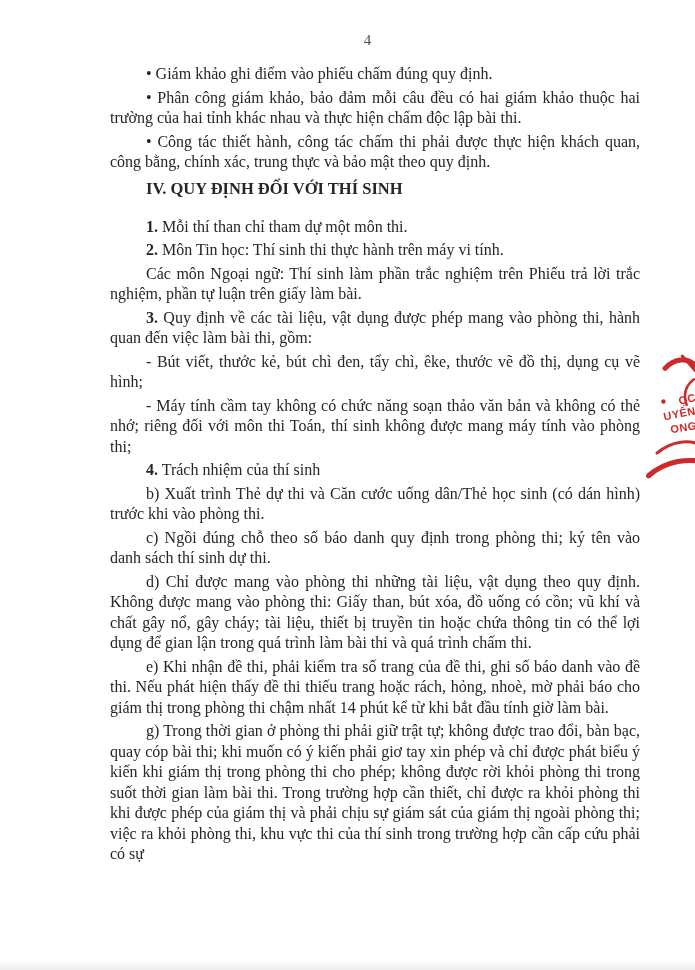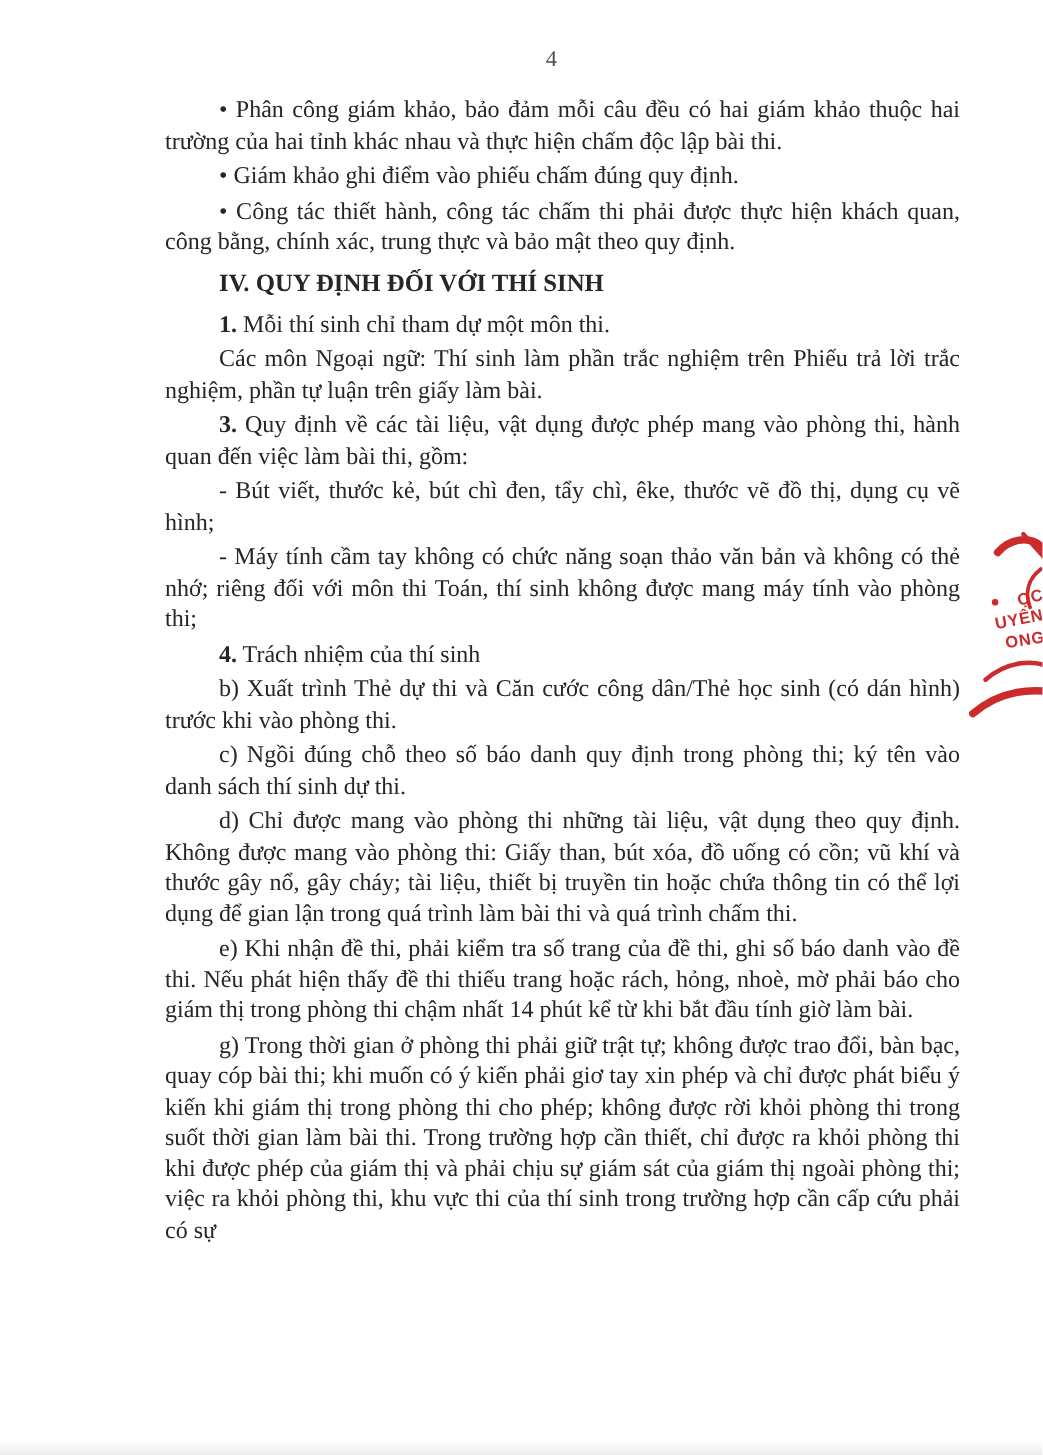--- a/index.html
+++ b/index.html
@@ -14,21 +14,21 @@
     position:absolute;top:32px;left:0;width:735px;text-align:center;
     font-size:15px;color:#4d4d4d;
   }
   .content{
     position:absolute;left:110px;top:64px;width:530px;
     font-size:16px;line-height:20.5px;text-align:justify;
   }
   .para{margin:0 0 3px 0;text-indent:36px;}
   .section-heading{
     font-size:16.5px;font-weight:bold;text-align:left;
-    margin:5px 0 8px 0;text-indent:36px;line-height:21px;
+    margin:5px 0 18px 0;text-indent:36px;line-height:21px;
   }
   .lead{font-weight:bold;}
   .stamp{
     position:absolute;top:354px;right:-8px;width:62px;height:140px;
     transform:rotate(-4deg);
   }
   .stamp svg{position:absolute;left:0;top:0;}
   .stamp-text{
     position:absolute;right:6px;display:block;text-align:right;
     font-family:"Liberation Sans","DejaVu Sans",sans-serif;
@@ -45,35 +45,36 @@
 </style>
 </head>
 <body>
 
 <div class="page">
 
   <div class="page-number">4</div>
 
   <div class="content">
 
+    <p class="para"><span>• Giám khảo ghi điểm vào phiếu chấm đúng quy định.</span></p>
     <p class="para"><span>• Phân công giám khảo, bảo đảm mỗi câu đều có hai giám khảo thuộc hai trường của hai tỉnh khác nhau và thực hiện chấm độc lập bài thi.</span></p>
-    <p class="para"><span>• Giám khảo ghi điểm vào phiếu chấm đúng quy định.</span></p>
     <p class="para"><span>• Công tác thiết hành, công tác chấm thi phải được thực hiện khách quan, công bằng, chính xác, trung thực và bảo mật theo quy định.</span></p>
 
     <h2 class="section-heading">IV. QUY ĐỊNH ĐỐI VỚI THÍ SINH</h2>
 
-    <p class="para"><b class="lead">1.</b><span> Mỗi thí sinh chỉ tham dự một môn thi.</span></p>
+    <p class="para"><b class="lead">1.</b><span> Mỗi thí than chỉ tham dự một môn thi.</span></p>
+    <p class="para"><b class="lead">2.</b><span> Môn Tin học: Thí sinh thi thực hành trên máy vi tính.</span></p>
     <p class="para"><span>Các môn Ngoại ngữ: Thí sinh làm phần trắc nghiệm trên Phiếu trả lời trắc nghiệm, phần tự luận trên giấy làm bài.</span></p>
     <p class="para"><b class="lead">3.</b><span> Quy định về các tài liệu, vật dụng được phép mang vào phòng thi, hành quan đến việc làm bài thi, gồm:</span></p>
     <p class="para"><span>- Bút viết, thước kẻ, bút chì đen, tẩy chì, êke, thước vẽ đồ thị, dụng cụ vẽ hình;</span></p>
     <p class="para"><span>- Máy tính cầm tay không có chức năng soạn thảo văn bản và không có thẻ nhớ; riêng đối với môn thi Toán, thí sinh không được mang máy tính vào phòng thi;</span></p>
     <p class="para"><b class="lead">4.</b><span> Trách nhiệm của thí sinh</span></p>
-    <p class="para"><span>b) Xuất trình Thẻ dự thi và Căn cước công dân/Thẻ học sinh (có dán hình) trước khi vào phòng thi.</span></p>
+    <p class="para"><span>b) Xuất trình Thẻ dự thi và Căn cước uống dân/Thẻ học sinh (có dán hình) trước khi vào phòng thi.</span></p>
     <p class="para"><span>c) Ngồi đúng chỗ theo số báo danh quy định trong phòng thi; ký tên vào danh sách thí sinh dự thi.</span></p>
-    <p class="para"><span>d) Chỉ được mang vào phòng thi những tài liệu, vật dụng theo quy định. Không được mang vào phòng thi: Giấy than, bút xóa, đồ uống có cồn; vũ khí và thước gây nổ, gây cháy; tài liệu, thiết bị truyền tin hoặc chứa thông tin có thể lợi dụng để gian lận trong quá trình làm bài thi và quá trình chấm thi.</span></p>
+    <p class="para"><span>d) Chỉ được mang vào phòng thi những tài liệu, vật dụng theo quy định. Không được mang vào phòng thi: Giấy than, bút xóa, đồ uống có cồn; vũ khí và chất gây nổ, gây cháy; tài liệu, thiết bị truyền tin hoặc chứa thông tin có thể lợi dụng để gian lận trong quá trình làm bài thi và quá trình chấm thi.</span></p>
     <p class="para"><span>e) Khi nhận đề thi, phải kiểm tra số trang của đề thi, ghi số báo danh vào đề thi. Nếu phát hiện thấy đề thi thiếu trang hoặc rách, hỏng, nhoè, mờ phải báo cho giám thị trong phòng thi chậm nhất 14 phút kể từ khi bắt đầu tính giờ làm bài.</span></p>
     <p class="para"><span>g) Trong thời gian ở phòng thi phải giữ trật tự; không được trao đổi, bàn bạc, quay cóp bài thi; khi muốn có ý kiến phải giơ tay xin phép và chỉ được phát biểu ý kiến khi giám thị trong phòng thi cho phép; không được rời khỏi phòng thi trong suốt thời gian làm bài thi. Trong trường hợp cần thiết, chỉ được ra khỏi phòng thi khi được phép của giám thị và phải chịu sự giám sát của giám thị ngoài phòng thi; việc ra khỏi phòng thi, khu vực thi của thí sinh trong trường hợp cần cấp cứu phải có sự</span></p>
 
   </div>
 
   <div class="stamp" style="color: rgb(205, 42, 44);">
     <svg width="62" height="140" viewBox="0 0 62 140">
       <path d="M28 14 C 38 4, 52 5, 58 13" stroke="currentColor" stroke-width="5" fill="none" stroke-linecap="round"></path>
       <path d="M46 3 L 60 21" stroke="currentColor" stroke-width="3" fill="none" stroke-linecap="round"></path>
       <path d="M56 27 C 47 33, 44 42, 47 52" stroke="currentColor" stroke-width="2.5" fill="none" stroke-linecap="round"></path>

